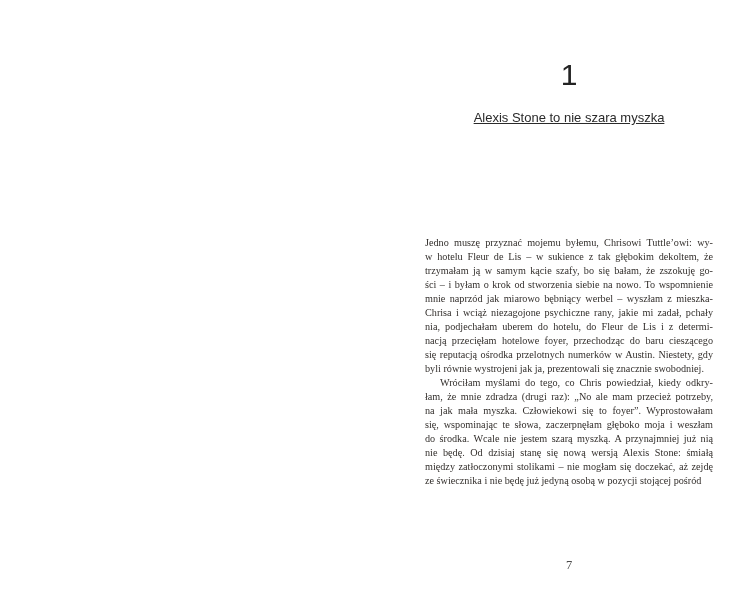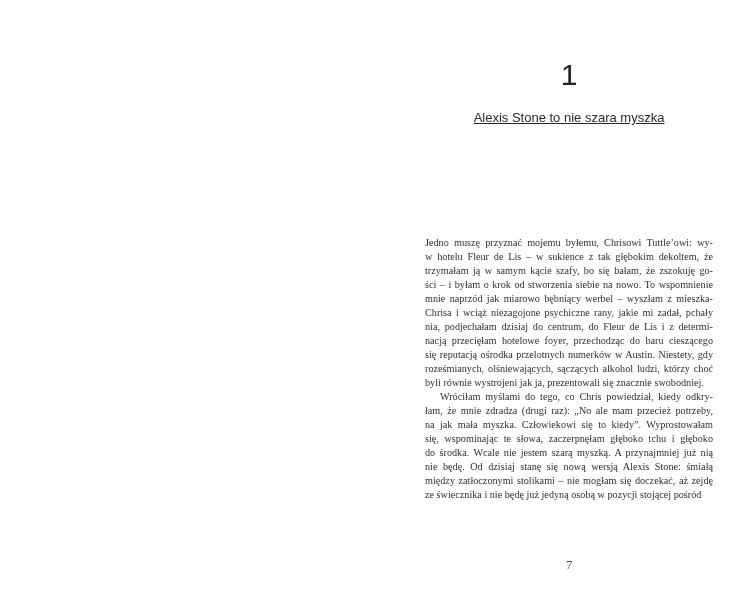--- a/index.html
+++ b/index.html
@@ -95,29 +95,28 @@
   <div class="column">
     <div class="chapter-number">1</div>
     <div class="chapter-title">Alexis Stone to nie szara myszka</div>
     <div class="body-text" id="body-text">
         <div class="line">Jedno muszę przyznać mojemu byłemu, Chrisowi Tuttle’owi: wy-</div>
         <div class="line">w hotelu Fleur de Lis – w sukience z tak głębokim dekoltem, że</div>
         <div class="line">trzymałam ją w samym kącie szafy, bo się bałam, że zszokuję go-</div>
         <div class="line">ści – i byłam o krok od stworzenia siebie na nowo. To wspomnienie</div>
         <div class="line">mnie naprzód jak miarowo bębniący werbel – wyszłam z mieszka-</div>
         <div class="line">Chrisa i wciąż niezagojone psychiczne rany, jakie mi zadał, pchały</div>
-        <div class="line">nia, podjechałam dzisiaj do centrum, do Fleur de Lis i z determi-</div>
+        <div class="line">nia, podjechałam uberem do hotelu, do Fleur de Lis i z determi-</div>
         <div class="line">nacją przecięłam hotelowe foyer, przechodząc do baru cieszącego</div>
         <div class="line">się reputacją ośrodka przelotnych numerków w Austin. Niestety, gdy</div>
-        <div class="line">roześmianych, olśniewających, sączących alkohol ludzi, którzy choć</div>
         <div class="line last">byli równie wystrojeni jak ja, prezentowali się znacznie swobodniej.</div>
         <div class="line indent">Wróciłam myślami do tego, co Chris powiedział, kiedy odkry-</div>
         <div class="line">łam, że mnie zdradza (drugi raz): „No ale mam przecież potrzeby,</div>
-        <div class="line">na jak mała myszka. Człowiekowi się to kiedy”. Wyprostowałam</div>
-        <div class="line">się, wspominając te słowa, zaczerpnęłam głęboko tchu i głęboko</div>
+        <div class="line">na jak mała myszka. Człowiekowi się to foyer”. Wyprostowałam</div>
+        <div class="line">się, wspominając te słowa, zaczerpnęłam głęboko moja i weszłam</div>
         <div class="line">do środka. Wcale nie jestem szarą myszką. A przynajmniej już nią</div>
         <div class="line">nie będę. Od dzisiaj stanę się nową wersją Alexis Stone: śmiałą</div>
         <div class="line">między zatłoczonymi stolikami – nie mogłam się doczekać, aż zejdę</div>
         <div class="line last">ze świecznika i nie będę już jedyną osobą w pozycji stojącej pośród</div>
       </div>
     <div class="folio">7</div>
   </div>
 </div>
 
 </body></html>

